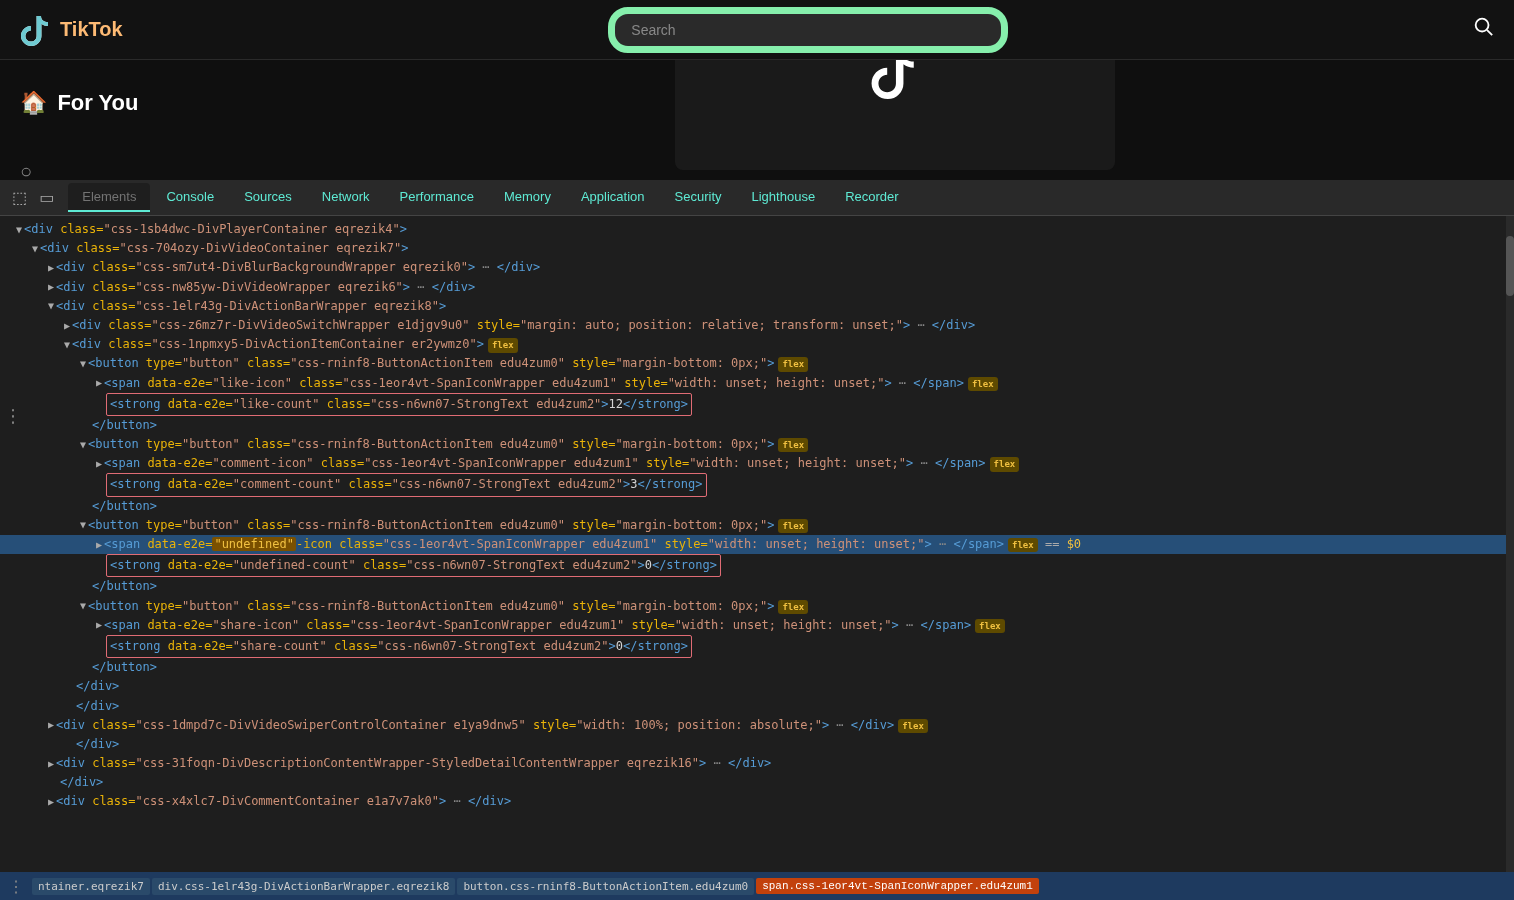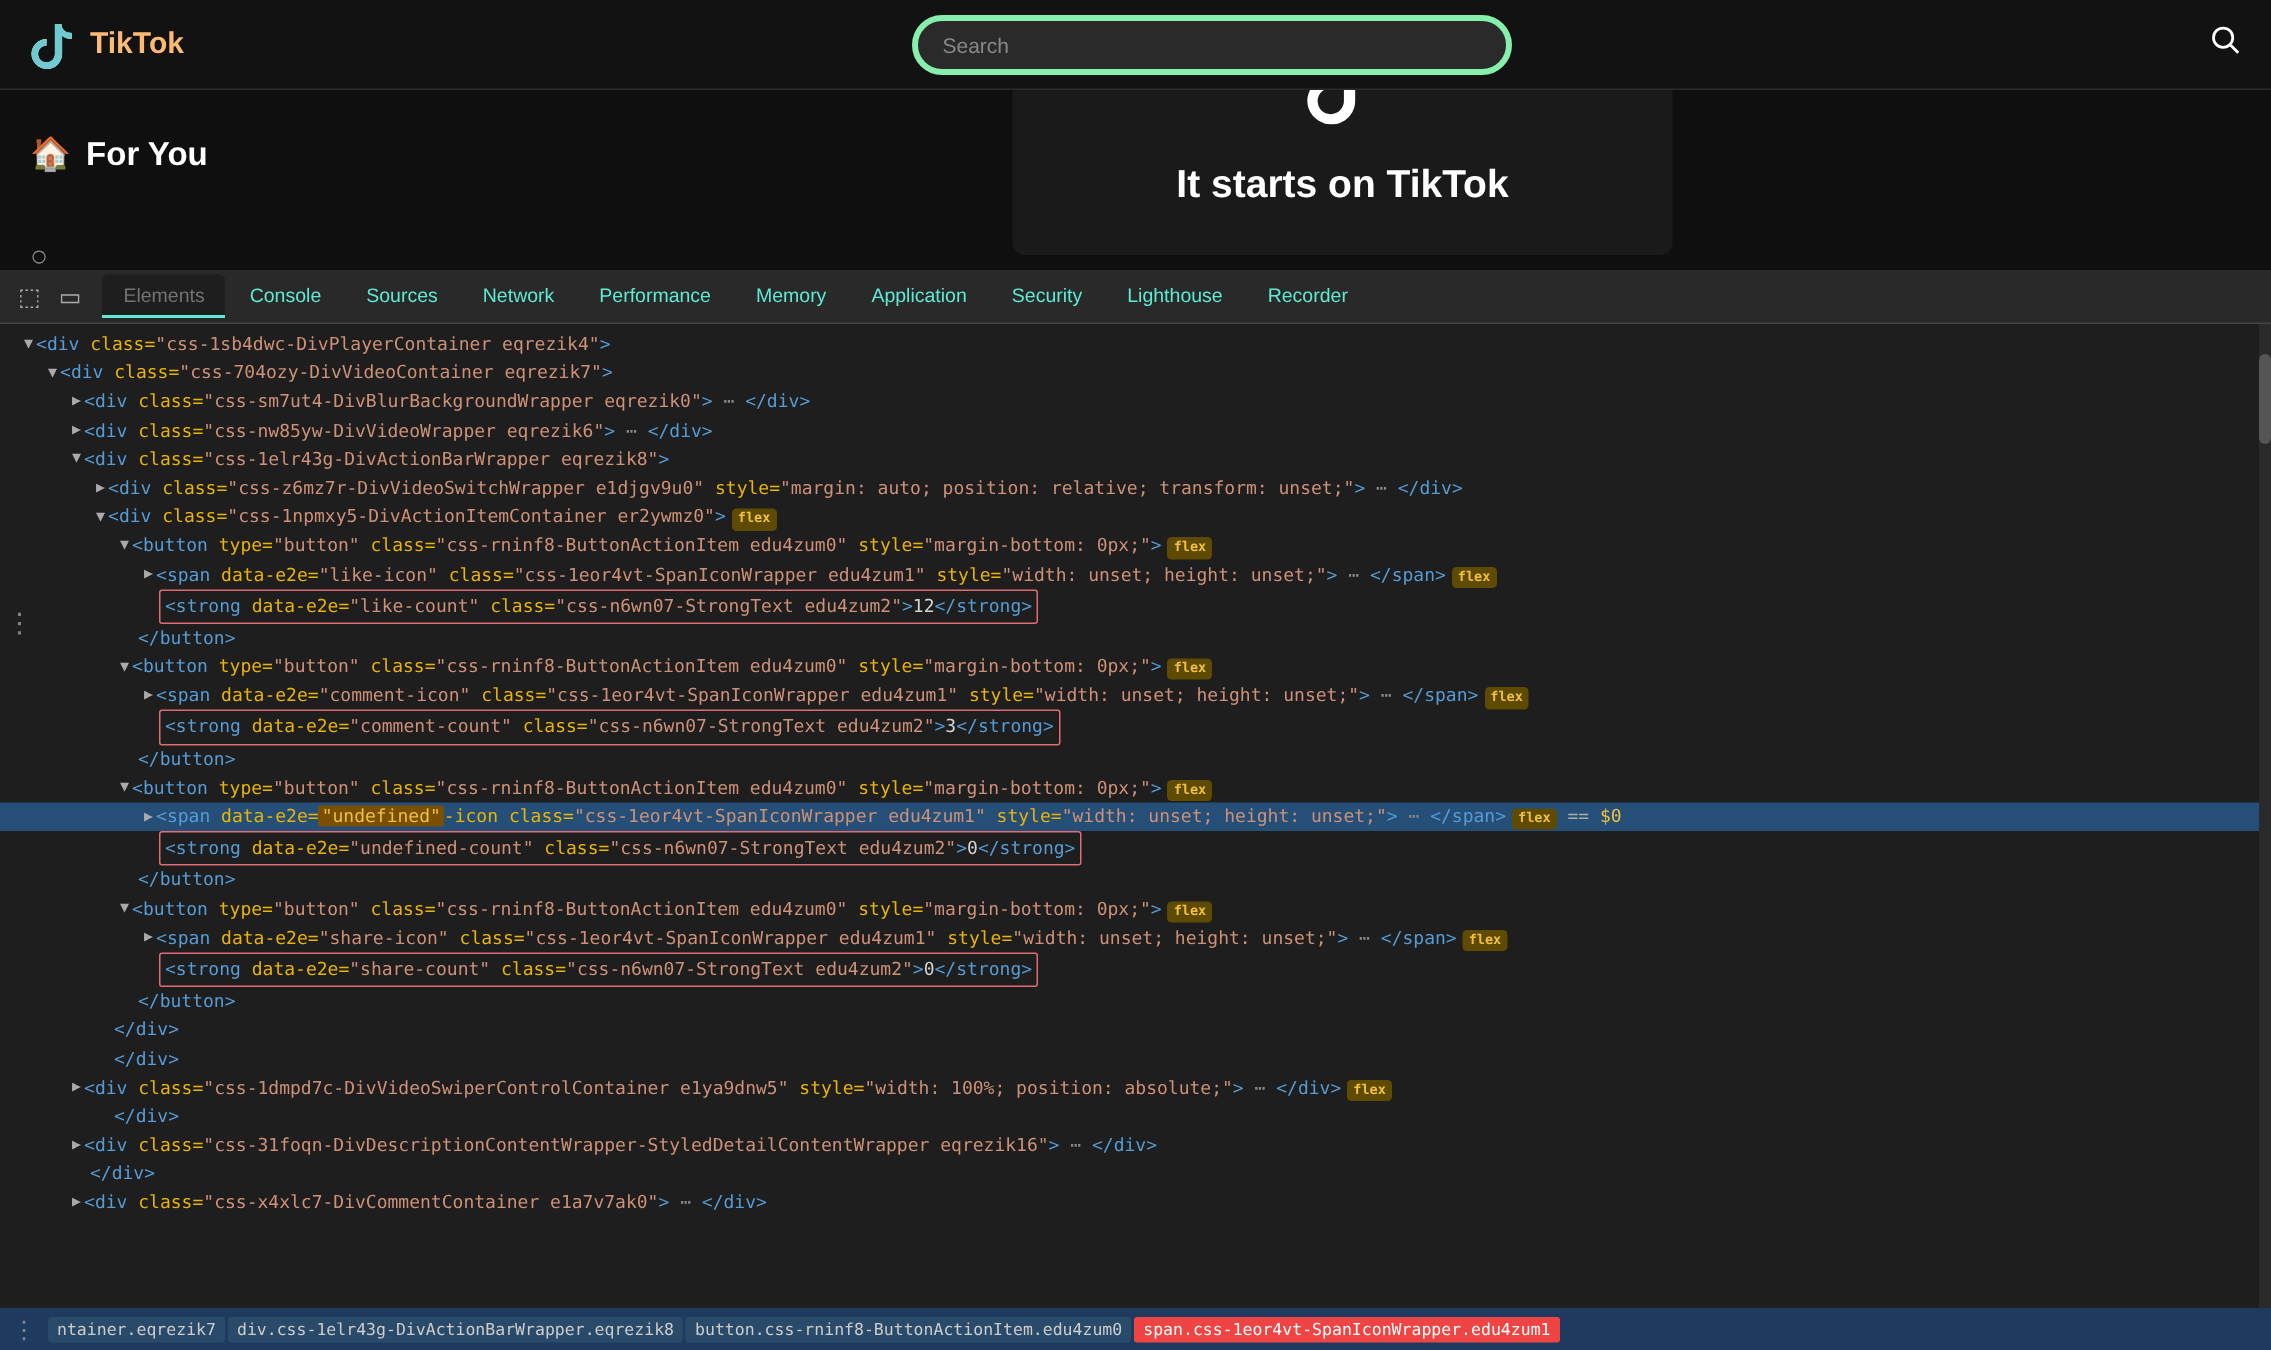--- a/index.html
+++ b/index.html
@@ -27,21 +27,21 @@
     }
     .tiktok-logo-icon {
       width: 32px;
       height: 32px;
     }
     .search-bar {
       margin-left: auto;
       margin-right: auto;
       width: 400px;
       background: #2a2a2a;
-      border: 4px solid #86efac;
+      border: 7px solid #86efac;
       border-radius: 20px;
       padding: 8px 16px;
       color: #888;
       font-size: 14px;
       display: flex;
       align-items: center;
       gap: 8px;
     }
 
     
@@ -223,22 +223,23 @@
     }
     .breadcrumb-item {
       padding: 2px 6px;
       background: #2a4a6a;
       margin-right: 2px;
       border-radius: 2px;
       cursor: pointer;
       color: #ccc;
     }
     .breadcrumb-item.active {
-      background: #ef4444;
+      background: #c2410c;
       color: #fff;
+      font-family: Liberation Mono, monospace;
     }
     .three-dots {
       color: #888;
       margin-right: 8px;
       font-size: 16px;
       cursor: pointer;
     }
 
     
     .devtools-left-icons {
@@ -284,21 +285,20 @@
     </svg>
   </div>
 </div>
 
 <div class="tiktok-overlay" style="height:170px;">
   <div style="font-size:48px;margin-bottom:12px;">
     <svg width="50" height="50" viewBox="0 0 32 32" xmlns="http://www.w3.org/2000/svg">
       <path d="M21 2c0 4 3 6 7 6v4c-2.5 0-4.8-.8-6.6-2.2V22c0 5.5-4.5 10-10 10S1 27.5 1 22s4.5-10 10-10v4.4c-3 0-5.6 2.4-5.6 5.6s2.5 5.6 5.6 5.6 5.6-2.5 5.6-5.6V2H21z" fill="white"></path>
     </svg>
   </div>
-  <div class="tiktok-overlay-title">It starts on TikTok</div>
 </div>
 
 <div class="for-you-nav">
   <span style="font-size:22px;">🏠</span>
   <span>For You</span>
 </div>
 
 <div class="following-nav">
   <span style="font-size:20px;">○</span>
   <span style="font-size:18px;color:#888;margin-top:32px;">Following</span>

